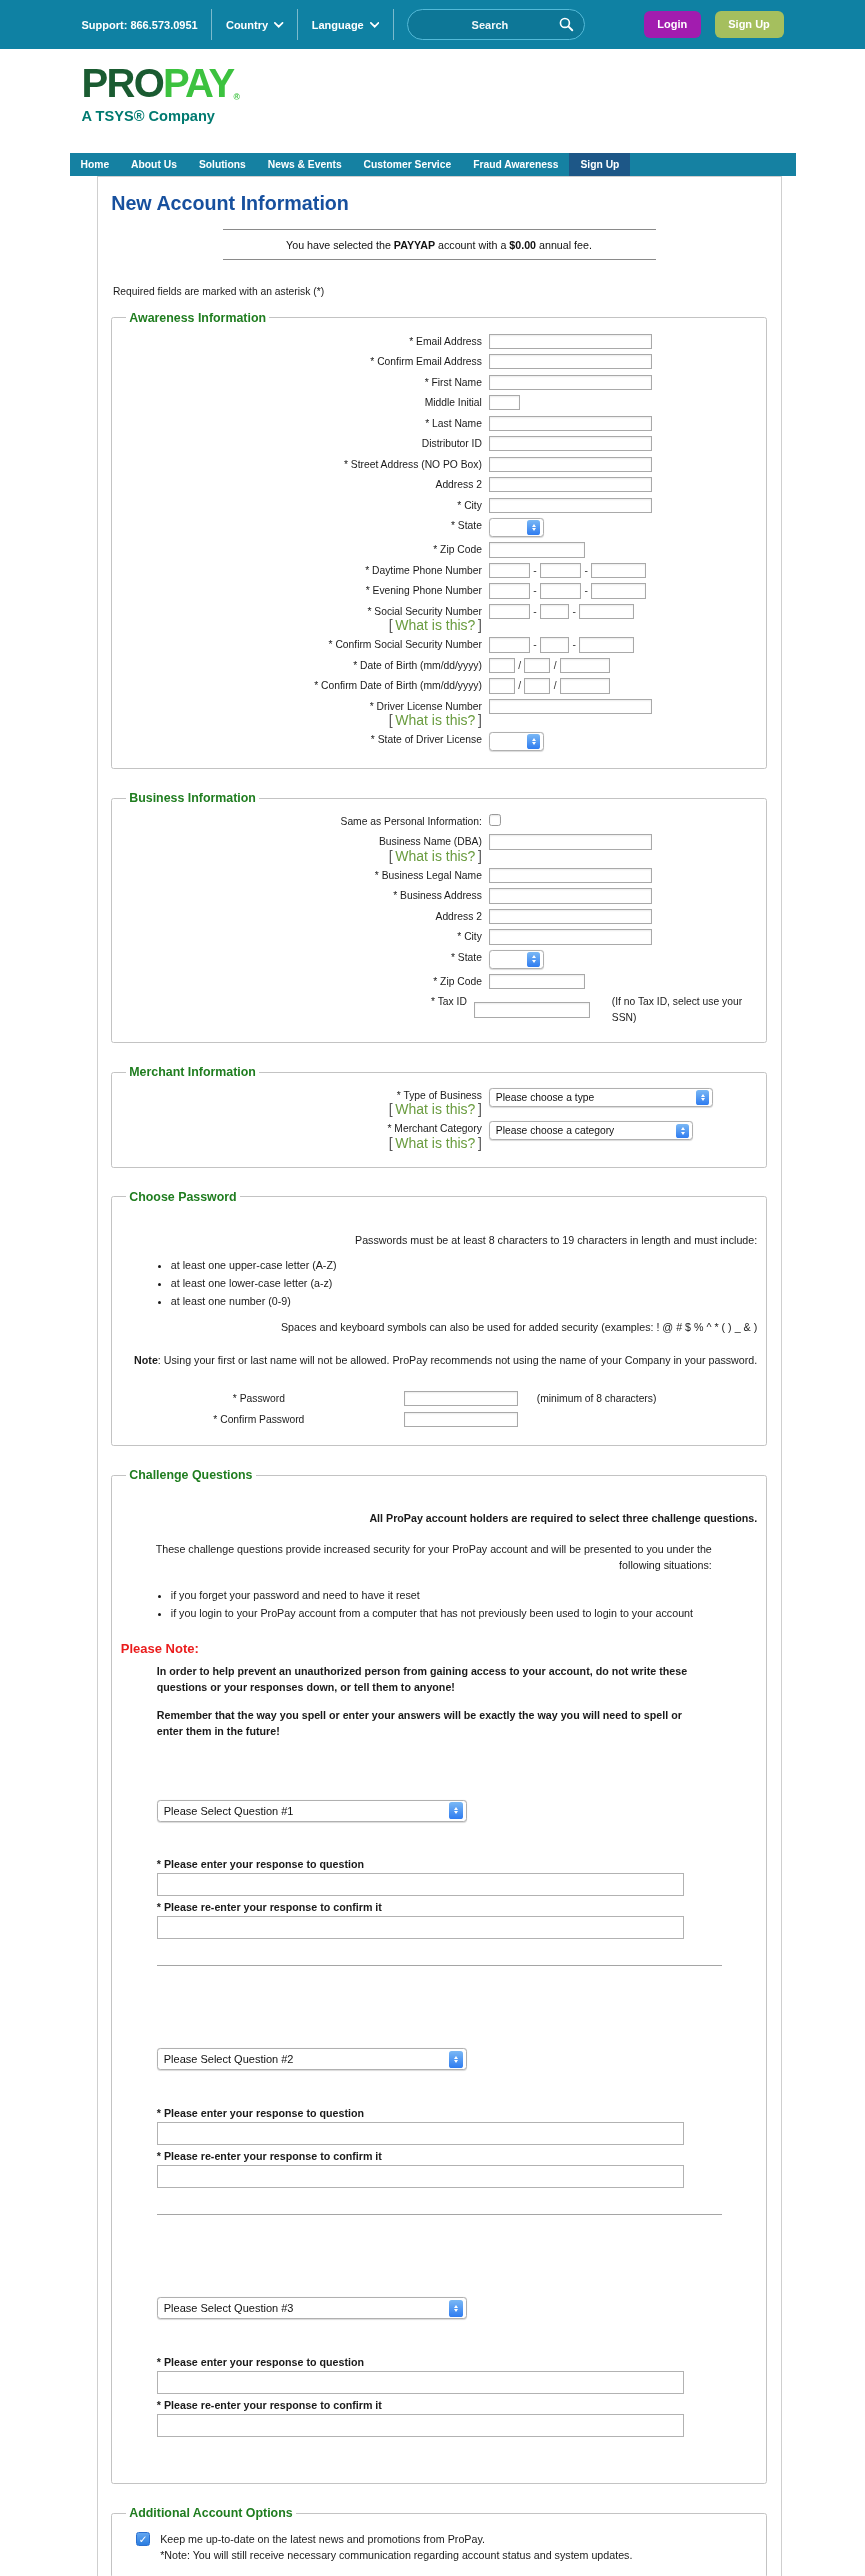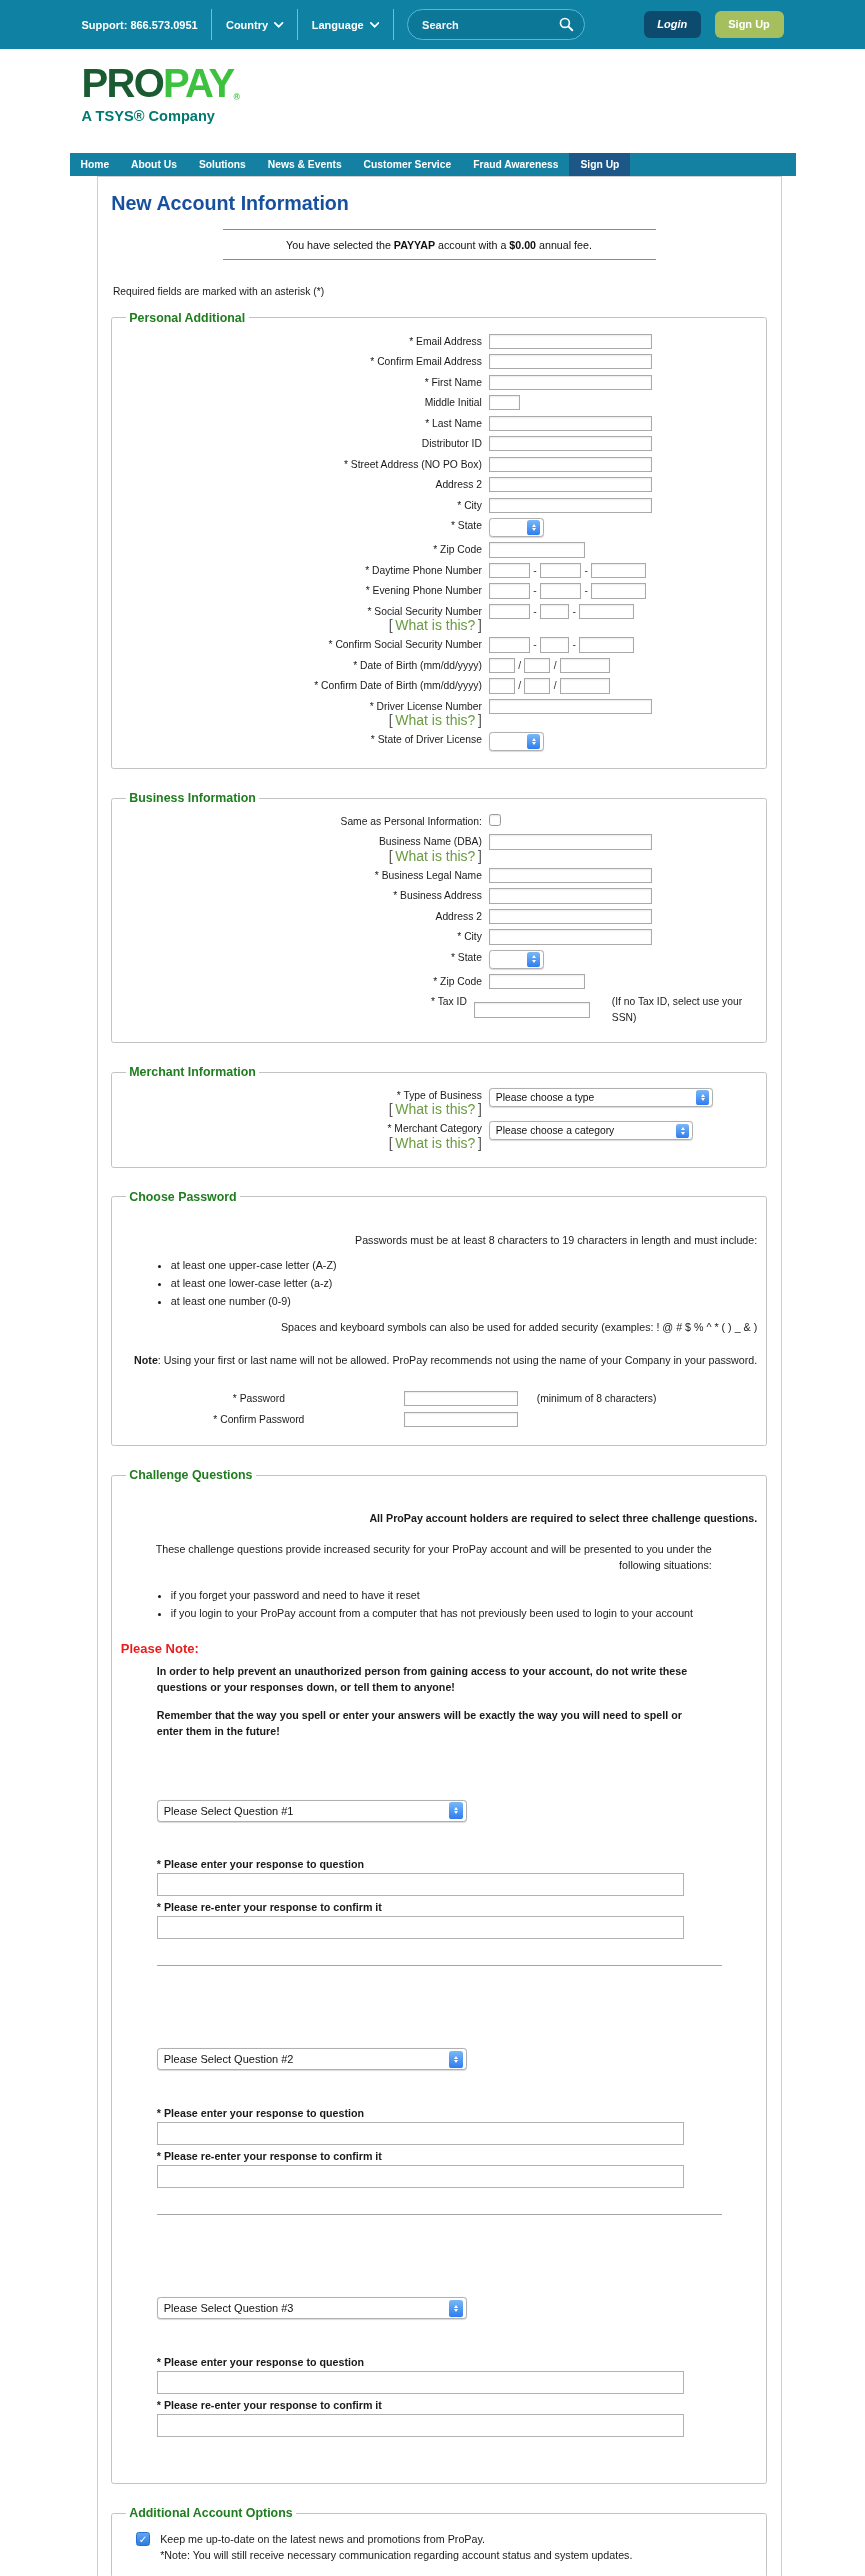--- a/index.html
+++ b/index.html
@@ -6,25 +6,25 @@
   body { font-family: "Liberation Sans", sans-serif; background: #fff; color: #1a1a1a; }
   .wrap { width: 726px; margin: 0 auto; }
 
   
   .topbar { height: 49px; background: #0f81a3; }
   .topbar-inner { height: 49px; display: flex; align-items: center; gap: 13.7px; padding: 12px 12px; }
   .tb-text { color: #fff; font-weight: bold; font-size: 11px; }
   .tb-div { width: 0.9px; height: 31px; background: rgba(255,255,255,0.45); }
   .tb-menu { display: flex; align-items: center; gap: 6px; color: #fff; font-weight: bold; font-size: 11px; cursor: pointer; justify-content: space-between; }
   .tb-search { display: flex; align-items: center; width: 178px; height: 31px; border: 1.7px solid #54bad8; border-radius: 15.4px; background: rgba(8,90,115,0.25); padding: 0 10.3px 0 13.7px; }
-  .tb-search input { flex: 1; background: transparent; border: none; outline: none; color: #fff; font-weight: bold; font-size: 11px; font-family: "Liberation Sans", sans-serif; width: 103px; }
+  .tb-search input { flex: 1; background: transparent; border: none; outline: none; color: #fff; font-weight: bold; font-size: 11px; font-family: "Liberation Sans", sans-serif; width: 103px; text-align: center; }
   .tb-search input::placeholder { color: rgba(255,255,255,0.95); opacity: 1; }
   .tb-spacer { flex: 1; }
   .tb-btn { display: inline-block; height: 26.5px; line-height: 26.5px; padding: 0 13.7px; border-radius: 6px; color: #fff; font-weight: bold; font-size: 11px; text-decoration: none; }
-  .btn-login { background: #0c4a6e; font-style: italic; }
+  .btn-login { background: #a21caf; }
   .btn-signup { background: #a5bf5e; }
 
   
   .logo-section { padding: 13.7px 0 0 12px; height: 104px; }
   .logo { font-size: 40px; font-weight: bold; letter-spacing: -1.7px; line-height: 1; }
   .logo-pro { color: #1a5b31; }
   .logo-pay { color: #3cc23f; }
   .logo-reg { color: #3cc23f; font-size: 8.6px; letter-spacing: 0; vertical-align: -3.4px; }
   .tagline { margin-top: 5.1px; font-size: 14.6px; font-weight: bold; color: #007a70; letter-spacing: 0; }
 
@@ -135,21 +135,21 @@
 
 <main class="wrap">
   <div class="card">
     <h1 class="page-title">New Account Information</h1>
 
     <div class="notice"><span>You have selected the </span><b>PAYYAP</b><span> account with a </span><b>$0.00</b><span> annual fee.</span></div>
 
     <p class="req-note">Required fields are marked with an asterisk (*)</p>
 
     <fieldset>
-      <legend>Personal Additional</legend>
+      <legend>Awareness Information</legend>
 
       <div class="frow">
           <div class="flabel">* Email Address</div>
           <div class="fctrl">
             <input class="tin in190" style="">
           </div>
         </div>
       <div class="frow">
           <div class="flabel">* Confirm Email Address</div>
           <div class="fctrl">

